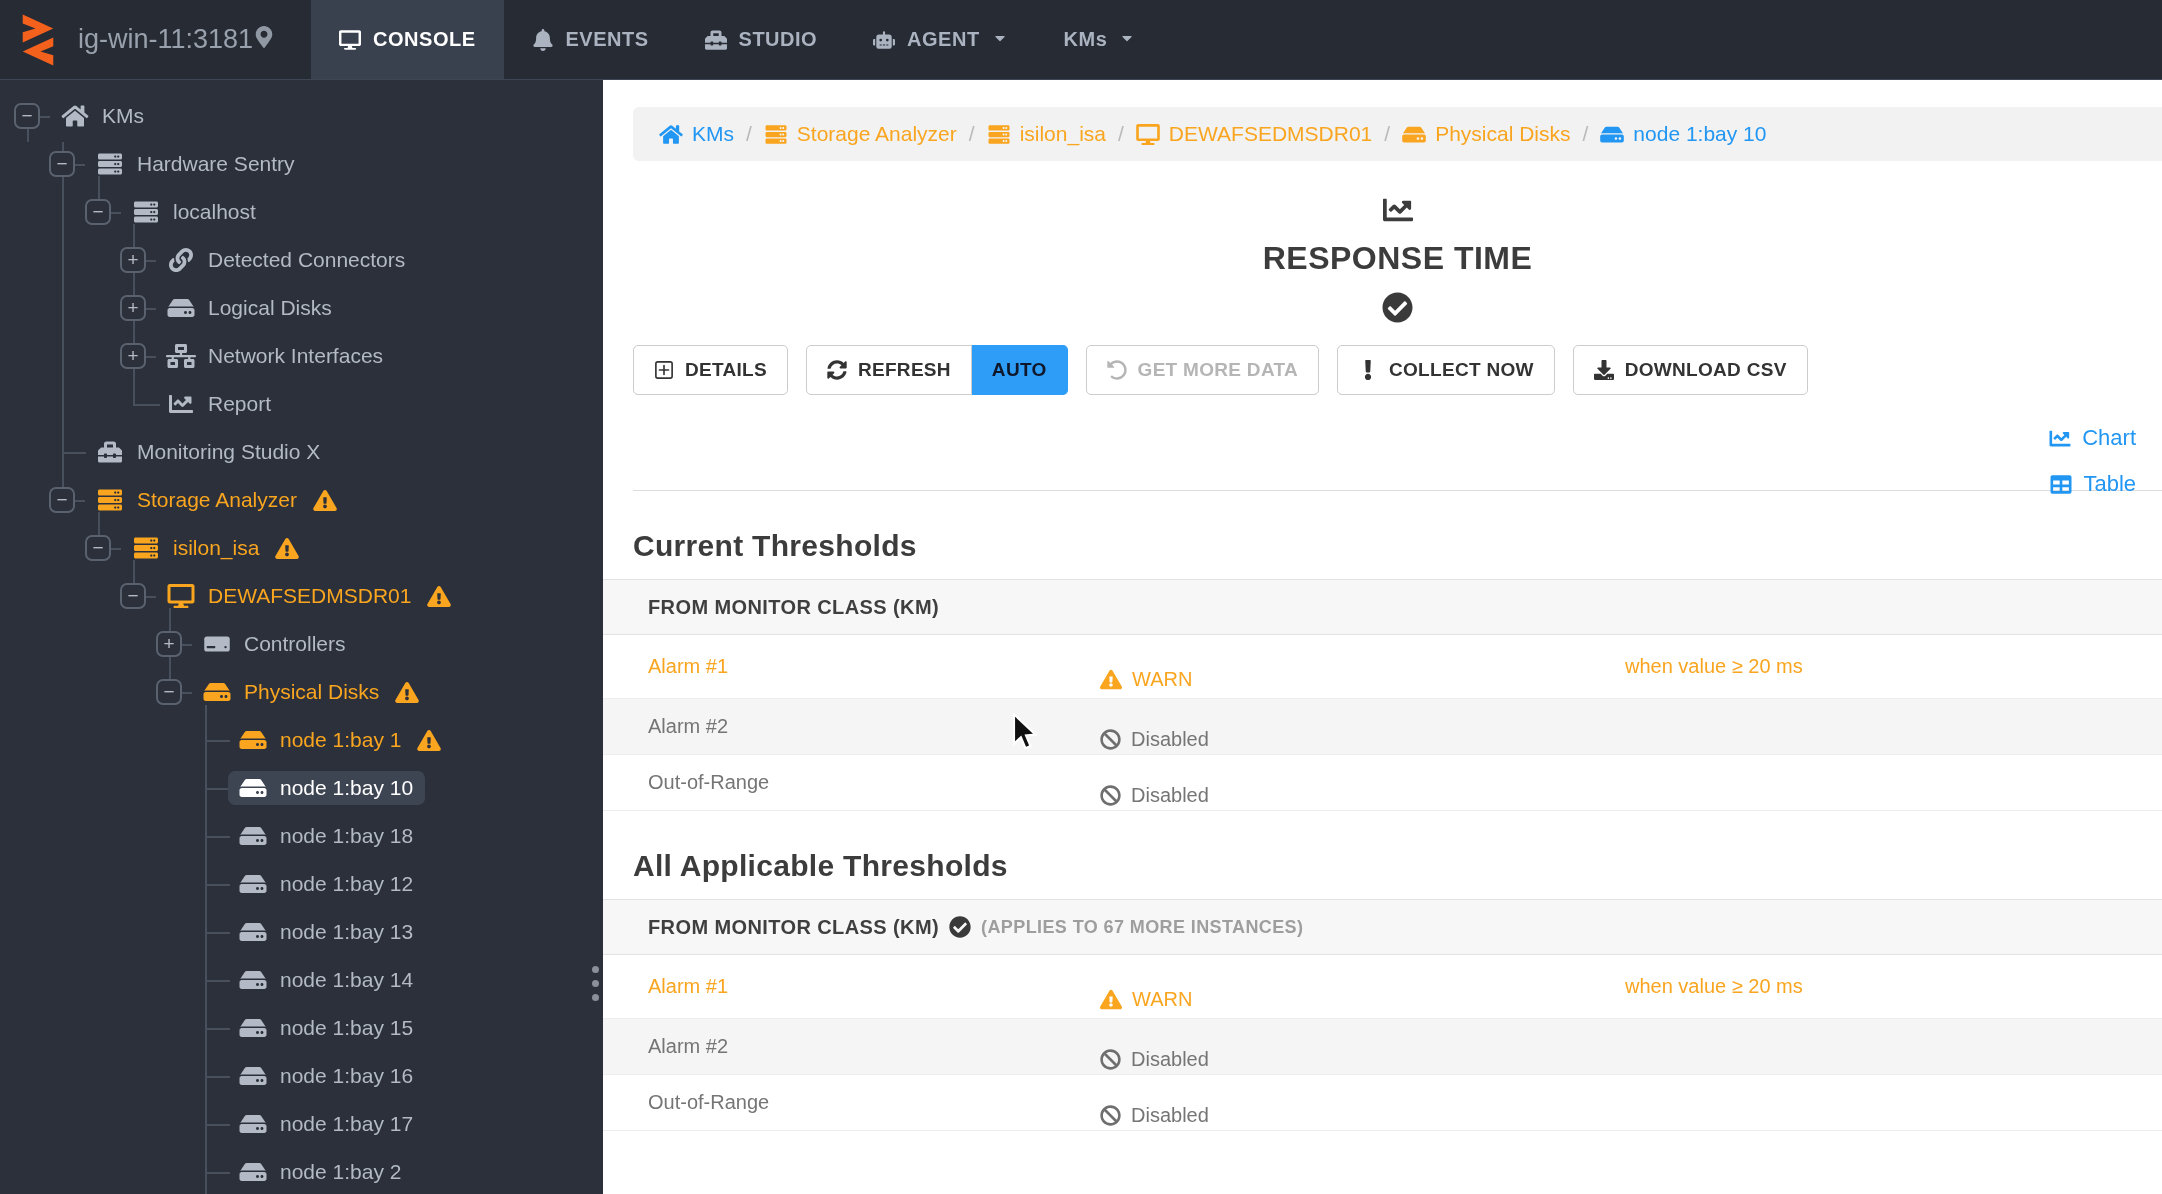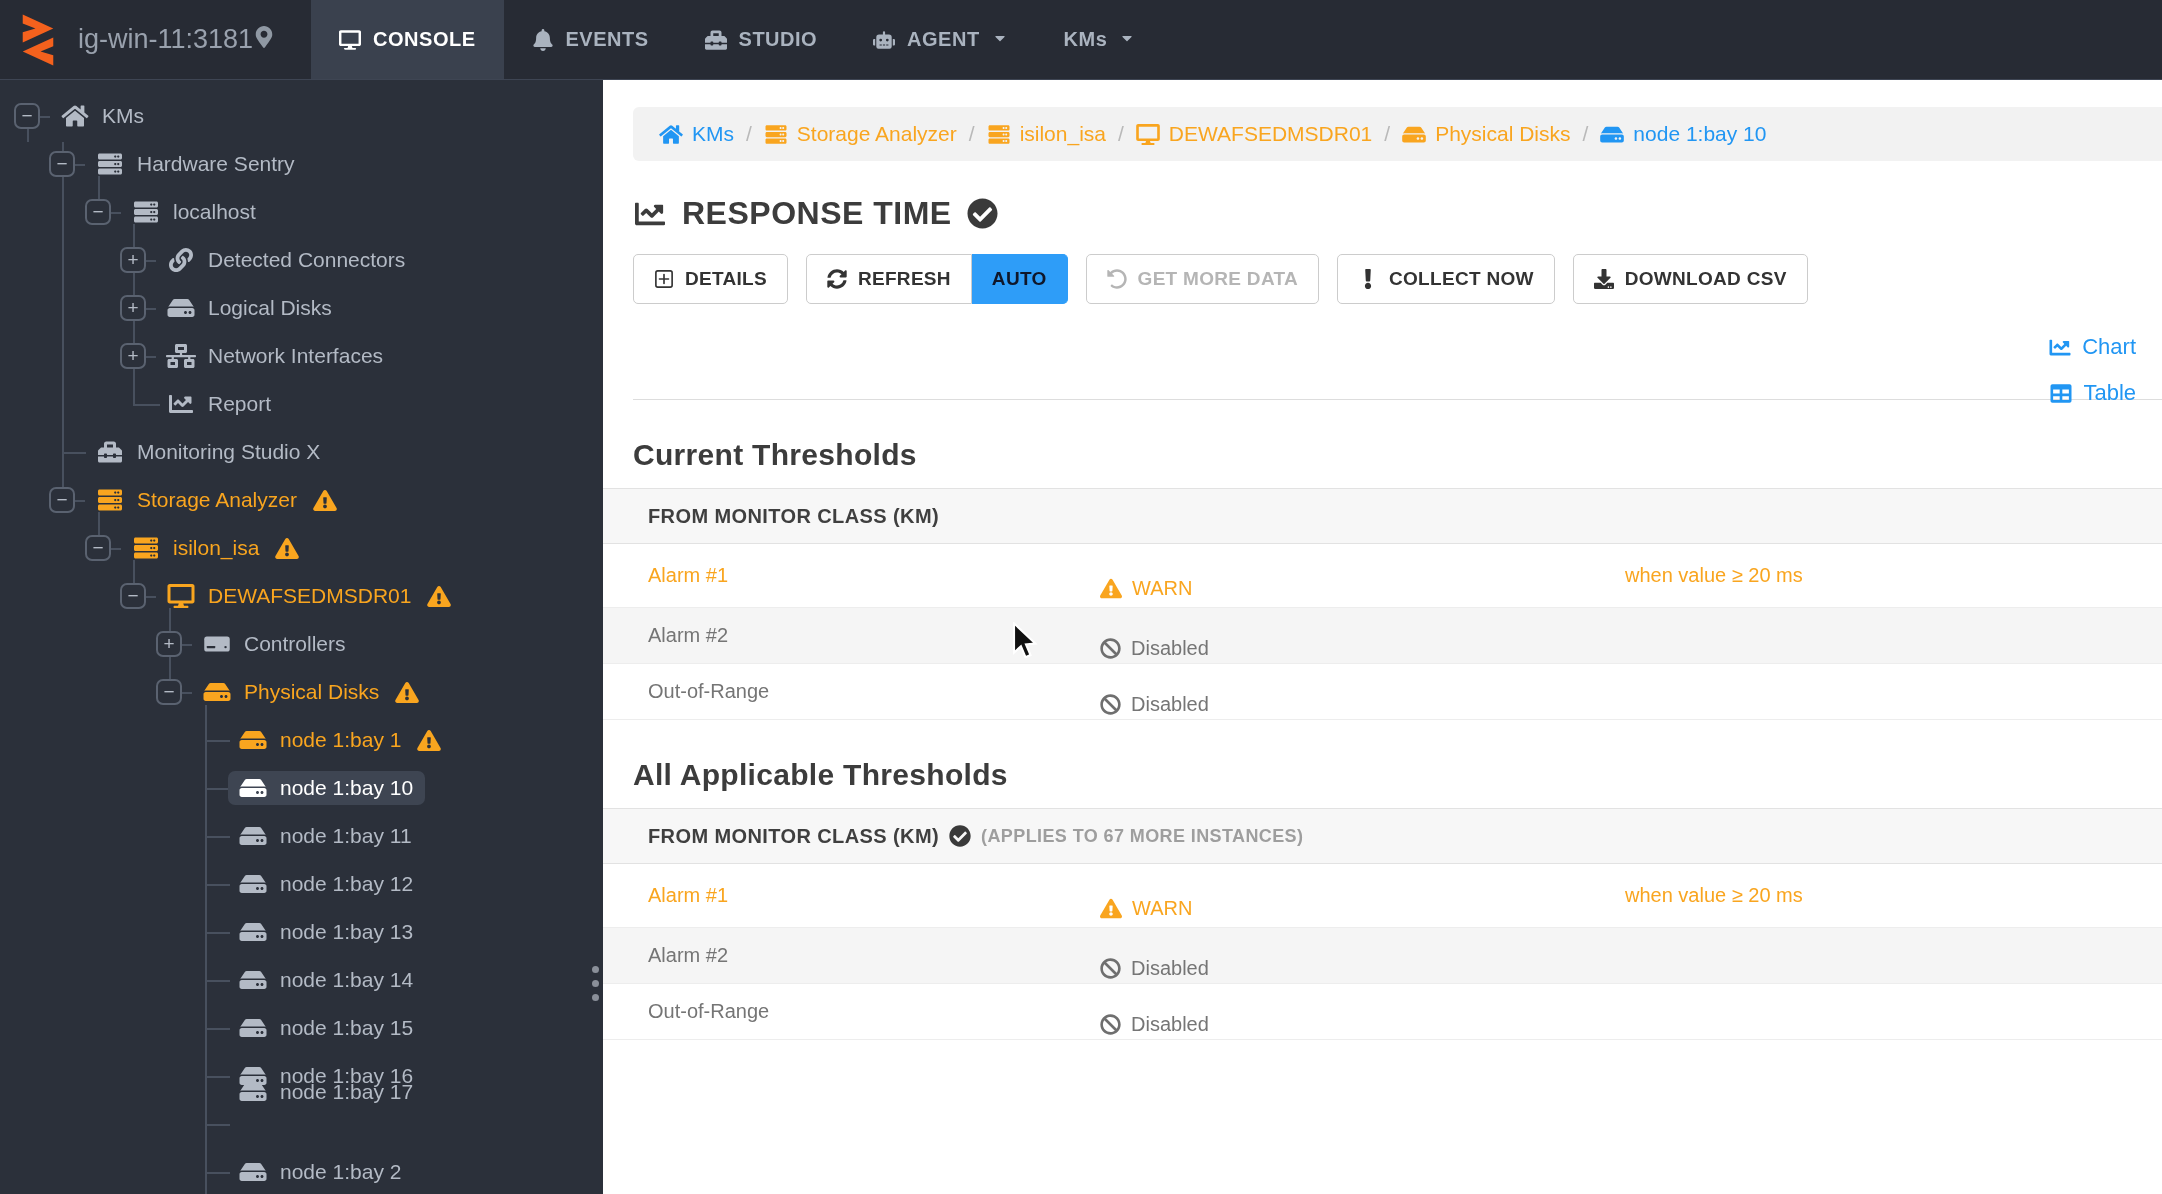--- a/index.html
+++ b/index.html
@@ -44,21 +44,21 @@
   
   .content { position:absolute; left:603px; top:80px; right:0; bottom:0; background:#fff; }
   .breadcrumb { margin:27px 0 0 30px; height:54px; background:#f2f2f2; border-radius:6px 0 0 6px;
                 display:flex; align-items:center; padding:0 26px; gap:12px; font-size:21px; }
   .crumb { display:flex; align-items:center; gap:9px; cursor:pointer; }
   .crumb svg { width:24px; height:21px; }
   .crumb.blue { color:#2196f3; } .crumb.blue svg { fill:#2196f3; }
   .crumb.orange { color:#f9a51f; } .crumb.orange svg { fill:#f9a51f; }
   .crumb-sep { color:#b9b9b9; }
 
-  .title-row { margin:34px 0 0 30px; display:flex; align-items:center; gap:15px; }
+  .title-row { margin:34px 0 0 30px; display:flex; align-items:center; gap:15px;flex-direction:column; }
   .title-row h1 { font-size:32px; color:#3c3c3c; letter-spacing:.5px; }
   .title-chart-icon svg { width:34px; height:30px; fill:#3c3c3c; display:block; }
   .title-check svg { width:31px; height:31px; fill:#3a3a3a; display:block; }
 
   .toolbar { margin:22px 0 0 30px; display:flex; gap:18px; }
   .btn { height:50px; padding:0 20px; border:1px solid #ccc; border-radius:5px; background:#fff;
          font-weight:bold; font-size:19px; color:#333; display:flex; align-items:center; gap:11px;
          letter-spacing:.3px; cursor:pointer; font-family:inherit; }
   .btn svg { width:20px; height:20px; fill:currentColor; }
   .btn-group { display:flex; }
@@ -358,21 +358,21 @@
             <span class="tree-label">node 1:bay 10</span>
           </span>
         </div>
         <div class="tree-row" style="top: 732px;">
           <span class="row-inner" style="margin-left:228px">
             <span class="tree-icon">
               <svg viewBox="0 0 576 512" class="" fill="currentColor">
                 <path fill-rule="evenodd" d="M576 304v96c0 26.51-21.49 48-48 48H48c-26.51 0-48-21.49-48-48v-96c0-26.51 21.49-48 48-48h480c26.51 0 48 21.49 48 48zm-48-80a79.557 79.557 0 0130.777 6.165L462.25 85.374A48.003 48.003 0 00422.311 64H153.689a48 48 0 00-39.938 21.374L17.223 230.165A79.557 79.557 0 0148 224h480zm-48 96c-17.673 0-32 14.327-32 32s14.327 32 32 32 32-14.327 32-32-14.327-32-32-32zm-96 0c-17.673 0-32 14.327-32 32s14.327 32 32 32 32-14.327 32-32-14.327-32-32-32z"></path>
               </svg>
             </span>
-            <span class="tree-label">node 1:bay 11</span>
+            <span class="tree-label">node 1:bay 18</span>
           </span>
         </div>
         <div class="tree-row" style="top: 780px;">
           <span class="row-inner" style="margin-left:228px">
             <span class="tree-icon">
               <svg viewBox="0 0 576 512" class="" fill="currentColor">
                 <path fill-rule="evenodd" d="M576 304v96c0 26.51-21.49 48-48 48H48c-26.51 0-48-21.49-48-48v-96c0-26.51 21.49-48 48-48h480c26.51 0 48 21.49 48 48zm-48-80a79.557 79.557 0 0130.777 6.165L462.25 85.374A48.003 48.003 0 00422.311 64H153.689a48 48 0 00-39.938 21.374L17.223 230.165A79.557 79.557 0 0148 224h480zm-48 96c-17.673 0-32 14.327-32 32s14.327 32 32 32 32-14.327 32-32-14.327-32-32-32zm-96 0c-17.673 0-32 14.327-32 32s14.327 32 32 32 32-14.327 32-32-14.327-32-32-32z"></path>
               </svg>
             </span>
             <span class="tree-label">node 1:bay 12</span>
@@ -411,21 +411,21 @@
         <div class="tree-row" style="top: 972px;">
           <span class="row-inner" style="margin-left:228px">
             <span class="tree-icon">
               <svg viewBox="0 0 576 512" class="" fill="currentColor">
                 <path fill-rule="evenodd" d="M576 304v96c0 26.51-21.49 48-48 48H48c-26.51 0-48-21.49-48-48v-96c0-26.51 21.49-48 48-48h480c26.51 0 48 21.49 48 48zm-48-80a79.557 79.557 0 0130.777 6.165L462.25 85.374A48.003 48.003 0 00422.311 64H153.689a48 48 0 00-39.938 21.374L17.223 230.165A79.557 79.557 0 0148 224h480zm-48 96c-17.673 0-32 14.327-32 32s14.327 32 32 32 32-14.327 32-32-14.327-32-32-32zm-96 0c-17.673 0-32 14.327-32 32s14.327 32 32 32 32-14.327 32-32-14.327-32-32-32z"></path>
               </svg>
             </span>
             <span class="tree-label">node 1:bay 16</span>
           </span>
         </div>
-        <div class="tree-row" style="top: 988px;">
+        <div class="tree-row" style="top: 1020px;">
           <span class="row-inner" style="margin-left:228px">
             <span class="tree-icon">
               <svg viewBox="0 0 576 512" class="" fill="currentColor">
                 <path fill-rule="evenodd" d="M576 304v96c0 26.51-21.49 48-48 48H48c-26.51 0-48-21.49-48-48v-96c0-26.51 21.49-48 48-48h480c26.51 0 48 21.49 48 48zm-48-80a79.557 79.557 0 0130.777 6.165L462.25 85.374A48.003 48.003 0 00422.311 64H153.689a48 48 0 00-39.938 21.374L17.223 230.165A79.557 79.557 0 0148 224h480zm-48 96c-17.673 0-32 14.327-32 32s14.327 32 32 32 32-14.327 32-32-14.327-32-32-32zm-96 0c-17.673 0-32 14.327-32 32s14.327 32 32 32 32-14.327 32-32-14.327-32-32-32z"></path>
               </svg>
             </span>
             <span class="tree-label">node 1:bay 17</span>
           </span>
         </div>
         <div class="tree-row" style="top: 1068px;">

